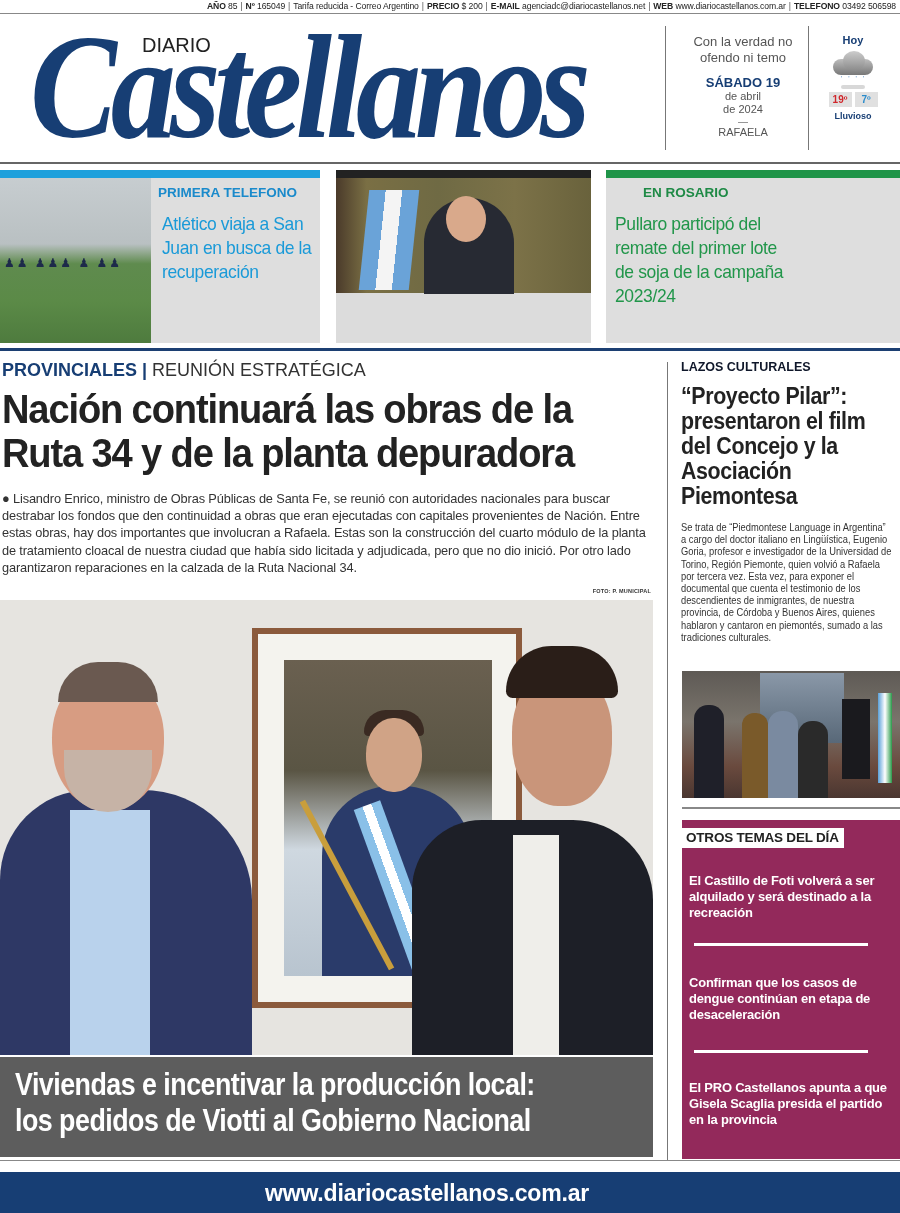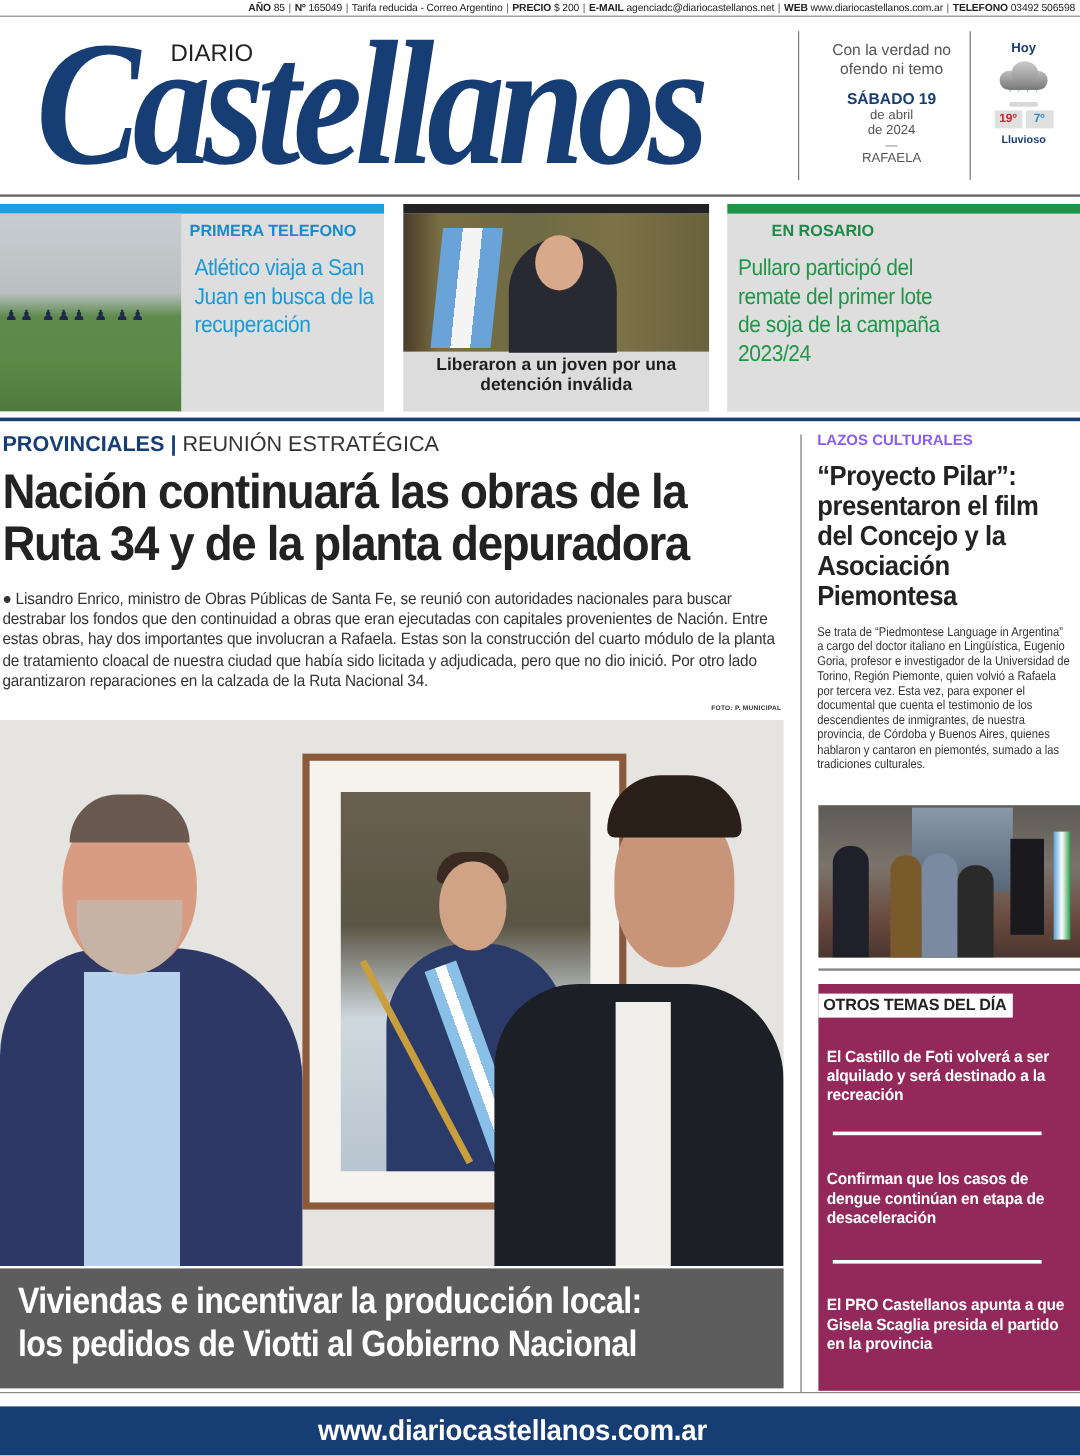--- a/index.html
+++ b/index.html
@@ -113,21 +113,21 @@
   .photo-caption-box { position: absolute; left: 0; top: 1057px; width: 653px; height: 100px; background: #5d5d5d; }
   .photo-caption { position: absolute; left: 15px; top: 9px; width: 700px; font-family: "Liberation Sans", sans-serif; font-weight: bold;
                    font-size: 30.5px; line-height: 36px; color: #ffffff; letter-spacing: -0.6px; transform: scaleX(0.88); transform-origin: left top; white-space: nowrap; }
 
   .bottom-rule { position: absolute; left: 0; top: 1160px; width: 900px; height: 1px; background: #888; }
   .footer { position: absolute; left: 0; top: 1172px; width: 900px; height: 41px; background: #173e74; }
   .footer-url { position: absolute; left: 265px; top: 6px; font-family: "Liberation Sans", sans-serif; font-weight: bold; font-size: 24px; line-height: 30px; color: #ffffff; letter-spacing: -0.2px; transform: scaleX(0.96); transform-origin: left top; white-space: nowrap; }
 
   
   .col-rule { position: absolute; left: 667px; top: 362px; width: 1px; height: 798px; background: #777; }
-  .side-kicker { position: absolute; left: 681px; top: 360px; font-size: 12.5px; font-weight: bold; color: #8b5cf6; }
+  .side-kicker { position: absolute; left: 681px; top: 360px; font-size: 12.5px; font-weight: bold; color: #0f172a; }
   .side-title { position: absolute; left: 681px; top: 384px; width: 230px; font-weight: bold; font-size: 23px; line-height: 25px; color: #222; letter-spacing: -0.4px; transform: scaleX(0.93); transform-origin: left top; }
   .side-body { position: absolute; left: 681px; top: 521px; width: 240px; font-size: 10.6px; line-height: 12.2px; color: #333; transform: scaleX(0.88); transform-origin: left top; }
   .side-photo { position: absolute; left: 682px; top: 671px; width: 218px; height: 127px; background: linear-gradient(180deg, #5e5a55 0%, #7a746c 40%, #6a4a3e 75%, #4a3630 100%); overflow: hidden; }
   .side-photo .screen { position: absolute; left: 78px; top: 2px; width: 84px; height: 70px; background: linear-gradient(#8a98a8, #586878); }
   .side-photo .p1 { position: absolute; left: 12px; top: 34px; width: 30px; height: 93px; background: #1f2029; border-radius: 14px 14px 0 0; }
   .side-photo .p2 { position: absolute; left: 60px; top: 42px; width: 26px; height: 85px; background: #7a5a2a; border-radius: 12px 12px 0 0; }
   .side-photo .p3 { position: absolute; left: 86px; top: 40px; width: 30px; height: 87px; background: #7a8aa0; border-radius: 14px 14px 0 0; }
   .side-photo .p4 { position: absolute; left: 116px; top: 50px; width: 30px; height: 77px; background: #2a2a2a; border-radius: 14px 14px 0 0; }
   .side-photo .banner { position: absolute; left: 160px; top: 28px; width: 28px; height: 80px; background: #1a1a1e; }
   .side-photo .flag2 { position: absolute; left: 196px; top: 22px; width: 14px; height: 90px; background: linear-gradient(90deg, #5aa0d8, #fff, #2a9a4a); }
@@ -193,21 +193,20 @@
   <div class="teaser-title">Atlético viaja a San Juan en busca de la recuperación</div>
 </div>
 
 <div class="teaser t2">
   <div class="teaser-topbar"></div>
   <div class="photo">
     <div class="flag"></div>
     <div class="person"></div>
     <div class="face"></div>
   </div>
-  <div class="caption">Liberaron a un joven por una detención inválida</div>
 </div>
 
 <div class="teaser t3">
   <div class="teaser-topbar"></div>
   <div class="teaser-kicker">EN ROSARIO</div>
   <div class="teaser-title">Pullaro participó del remate del primer lote de soja de la campaña 2023/24</div>
 </div>
 
 <div class="teasers-rule"></div>
 

